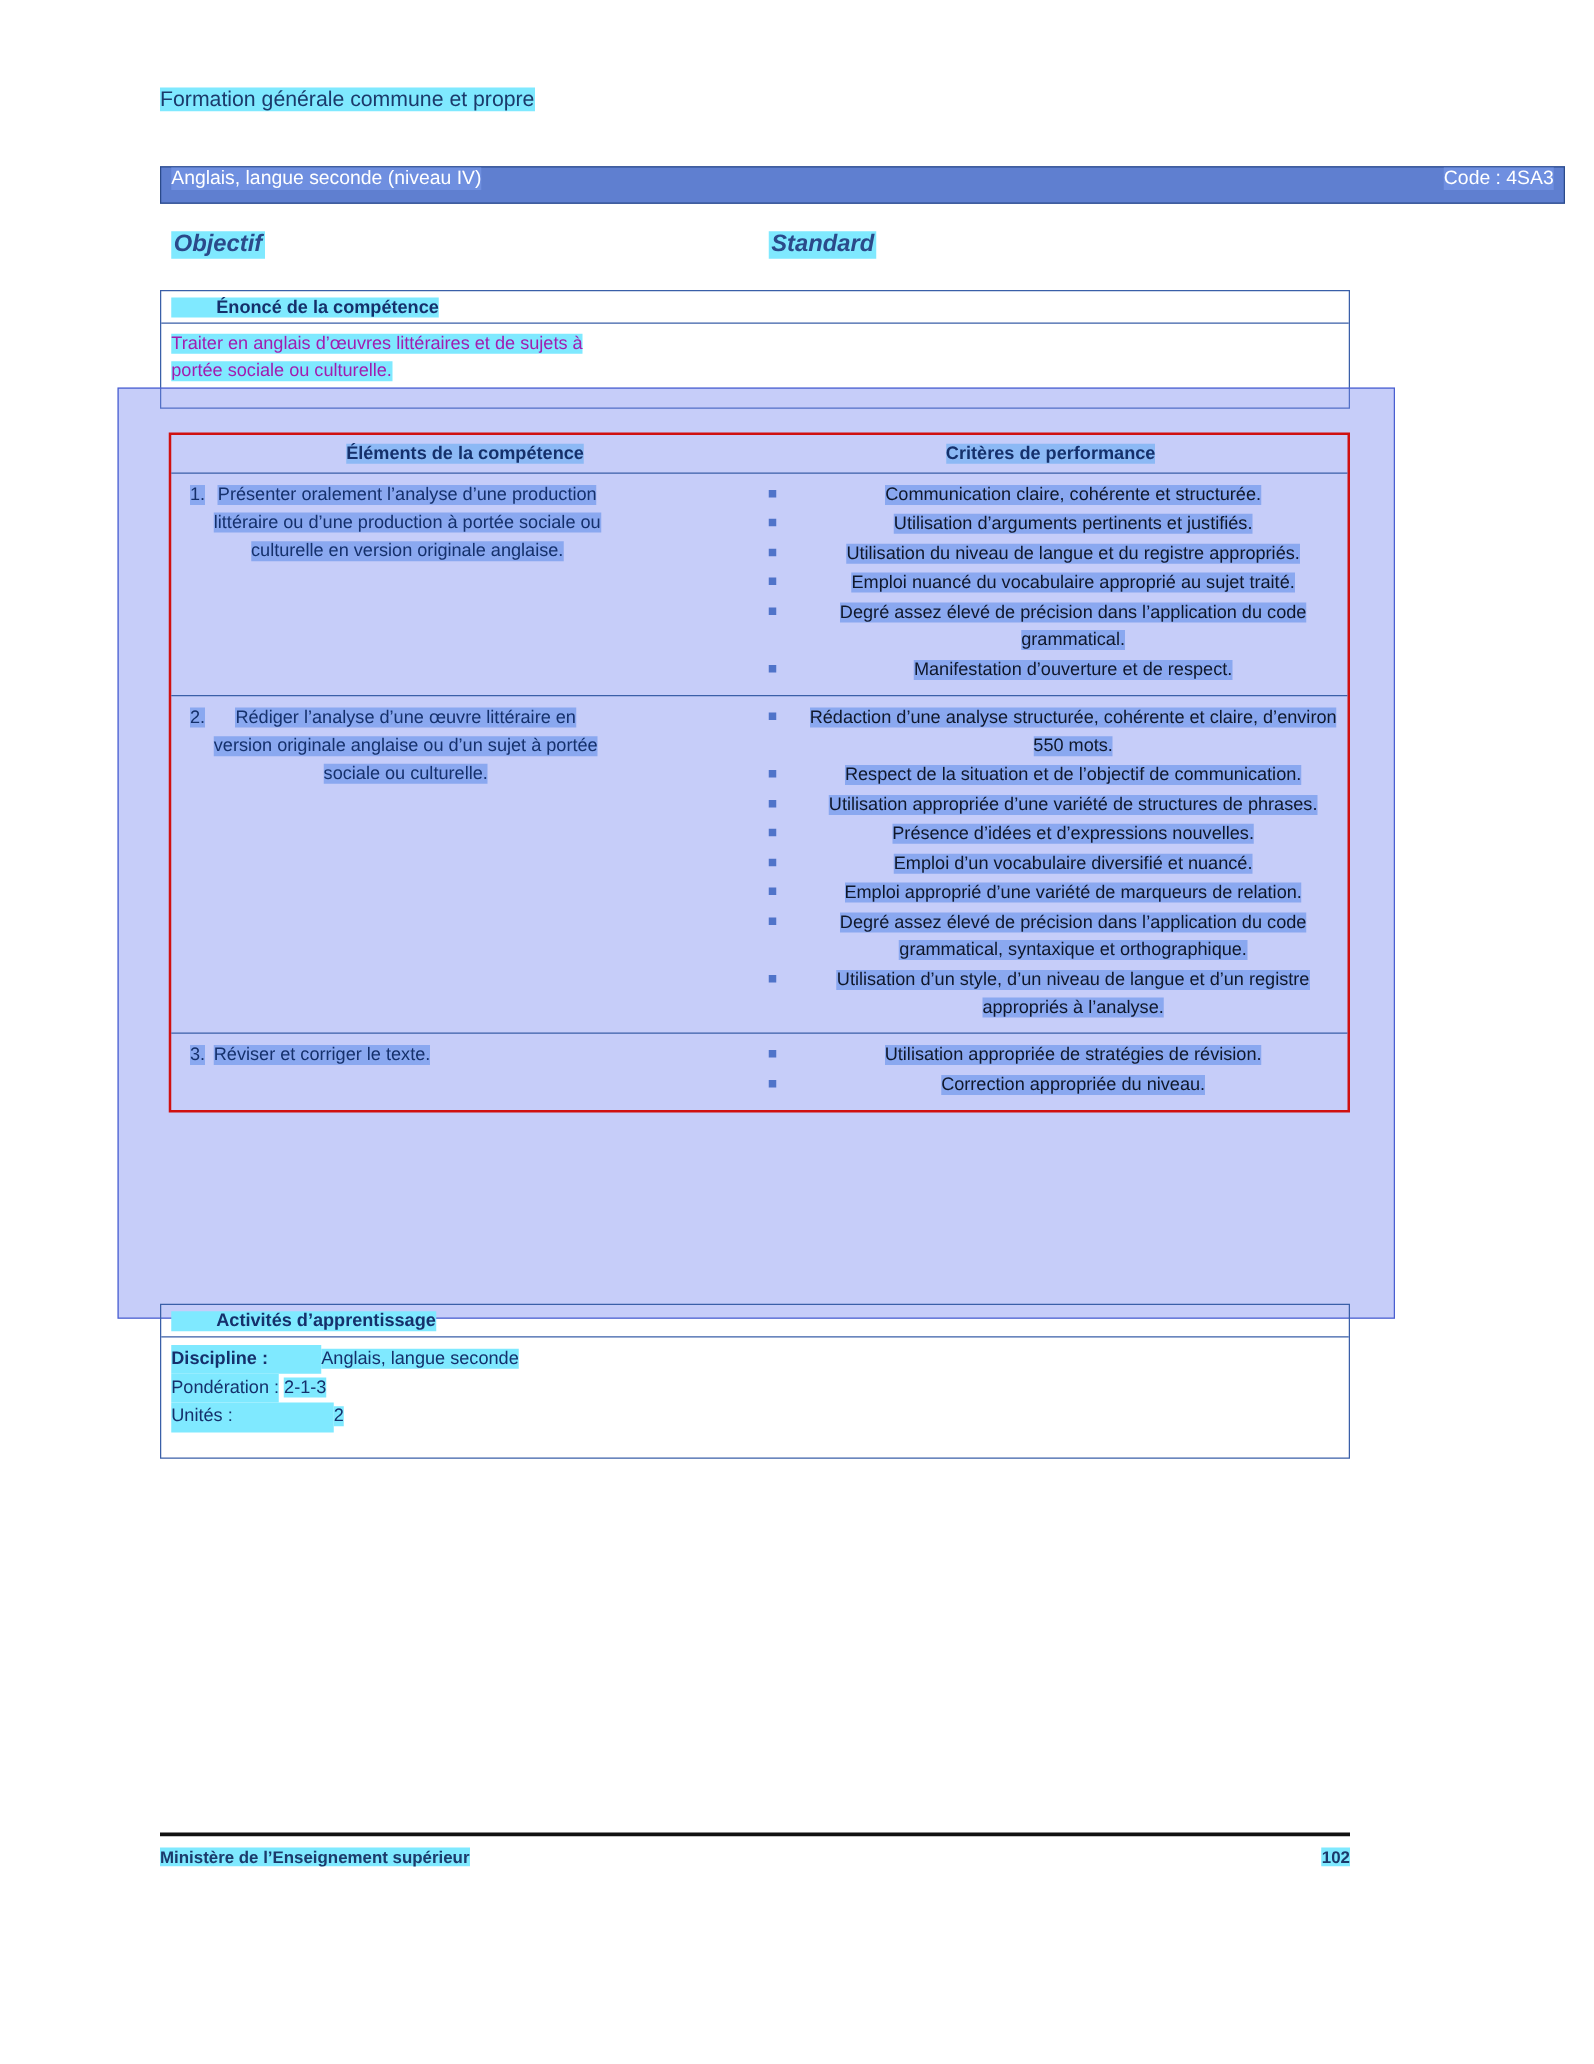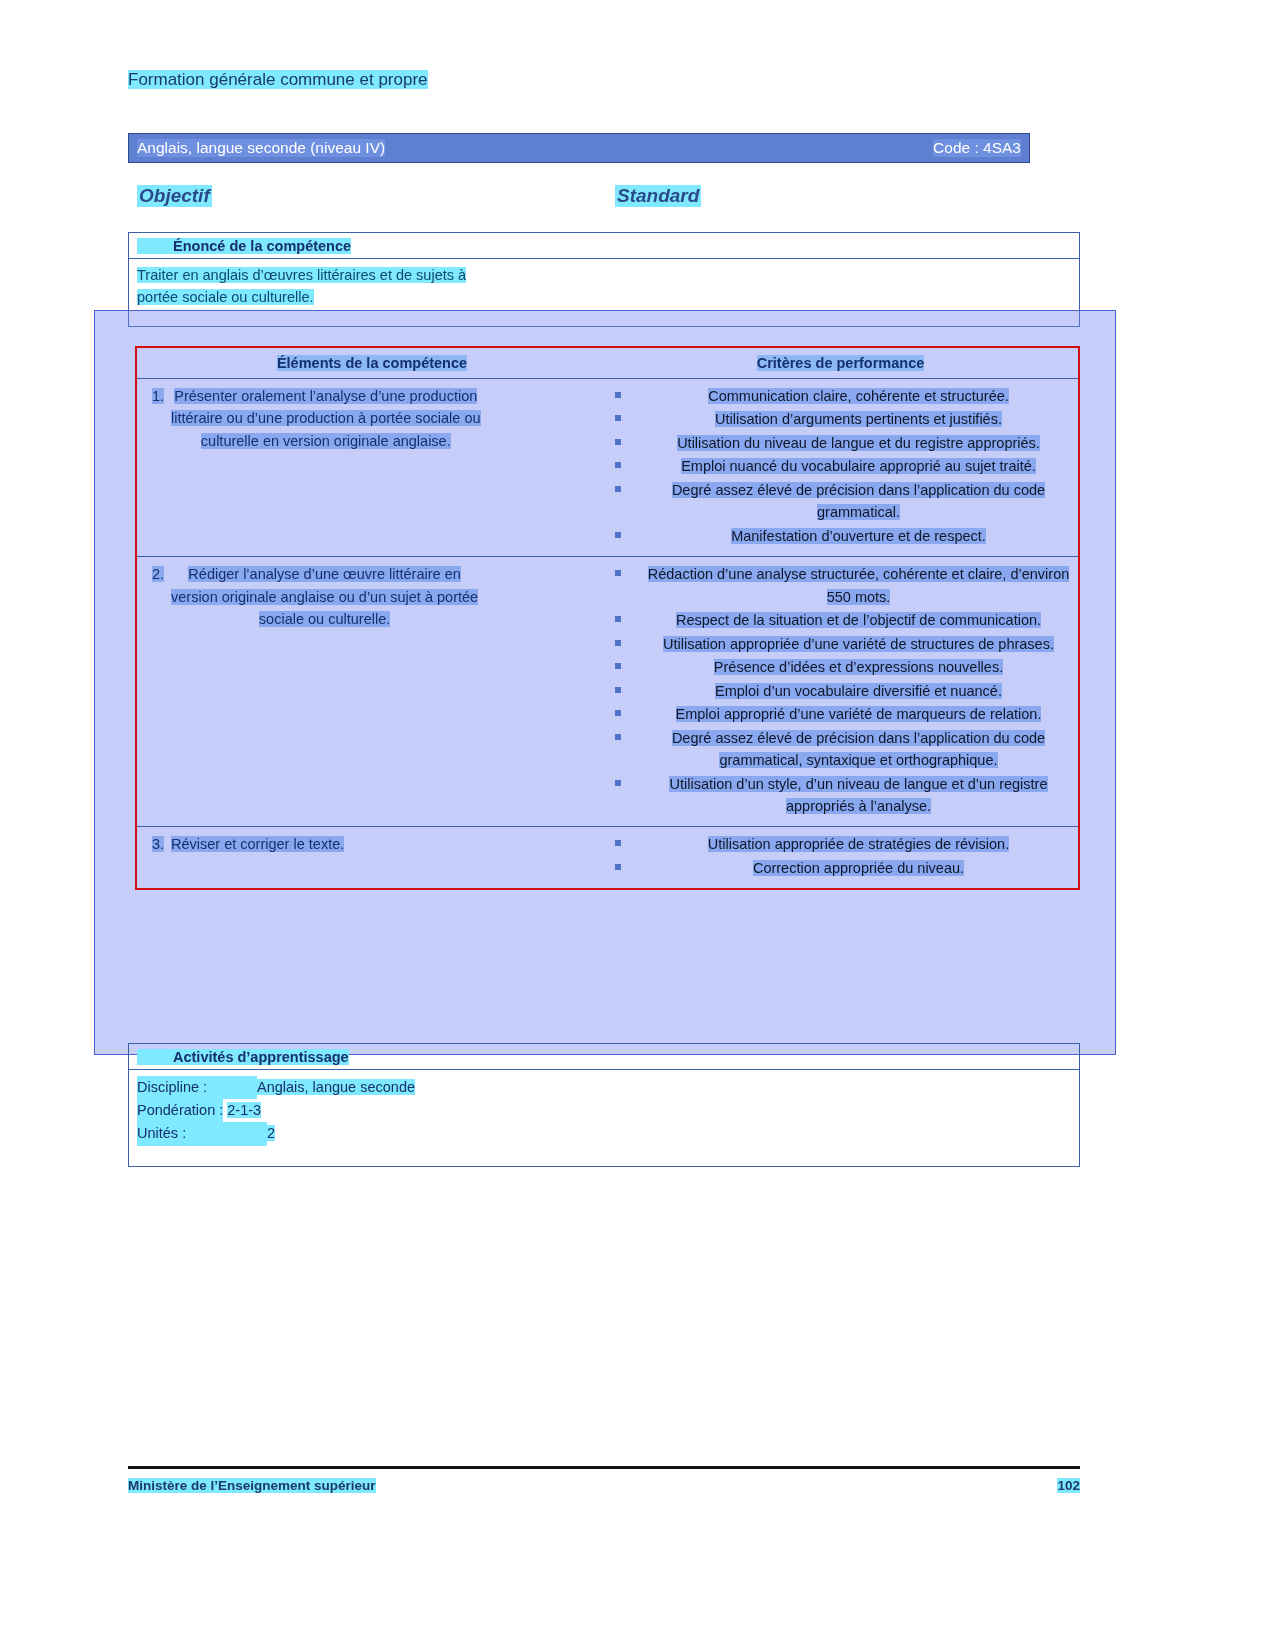--- a/index.html
+++ b/index.html
@@ -34,27 +34,27 @@
     top: 70px;
     font-size: 17px;
     color: #1b3a6b;
   }
 
   
   .title-bar {
     position: absolute;
     left: 128px;
     top: 133px;
-    width: 902px;
+    width: 1124px;
     height: 30px;
     background: #5f7fd0;
     border: 1px solid #2b4a8a;
     box-sizing: border-box;
     display: flex;
-    align-items: center;
+    align-items: flex-start;
     justify-content: space-between;
     padding: 0 8px;
   }
   .title-bar span {
     font-size: 15.5px;
     color: #ffffff;
   }
   .title-bar .left { background: #6f8fe0; }
   .title-bar .right { background: #6f8fe0; margin-left: 19px; }
 
@@ -102,21 +102,21 @@
     color: #15306b;
     padding: 5px 8px 4px 8px;
   }
   .sec-title span { background: #7fe9ff; padding-left: 36px; }
   .divider {
     border-top: 1px solid #3a5fa8;
   }
   .sec-body {
     padding: 5px 8px 6px 8px;
     font-size: 14.5px;
-    color: #0c4a6e;
+    color: #a21caf;
     line-height: 1.55;
   }
   .sec-body span { background: #7fe9ff; }
 
   
   .selection-overlay {
     position: absolute;
     left: 94px;
     top: 310px;
     width: 1022px;
@@ -353,21 +353,21 @@
 
   </div>
 
   <div class="box box-act">
     <div class="sec-title">
       <span>Activités d’apprentissage</span>
     </div>
     <div class="divider"></div>
     <div style="padding-top:6px;">
       <div class="act-line">
-        <span class="lbl" style="width:120px;">Discipline :</span><span class="val">Anglais, langue seconde</span>
+        <span class="lbl" style="width:120px;font-weight:bold;">Discipline :</span><span class="val">Anglais, langue seconde</span>
       </div>
       <div class="act-line">
         <span class="lbl">Pondération :</span>&nbsp;<span class="val">2-1-3</span>
       </div>
       <div class="act-line">
         <span class="lbl" style="width:130px;">Unités :</span><span class="val">2</span>
       </div>
     </div>
   </div>
 

